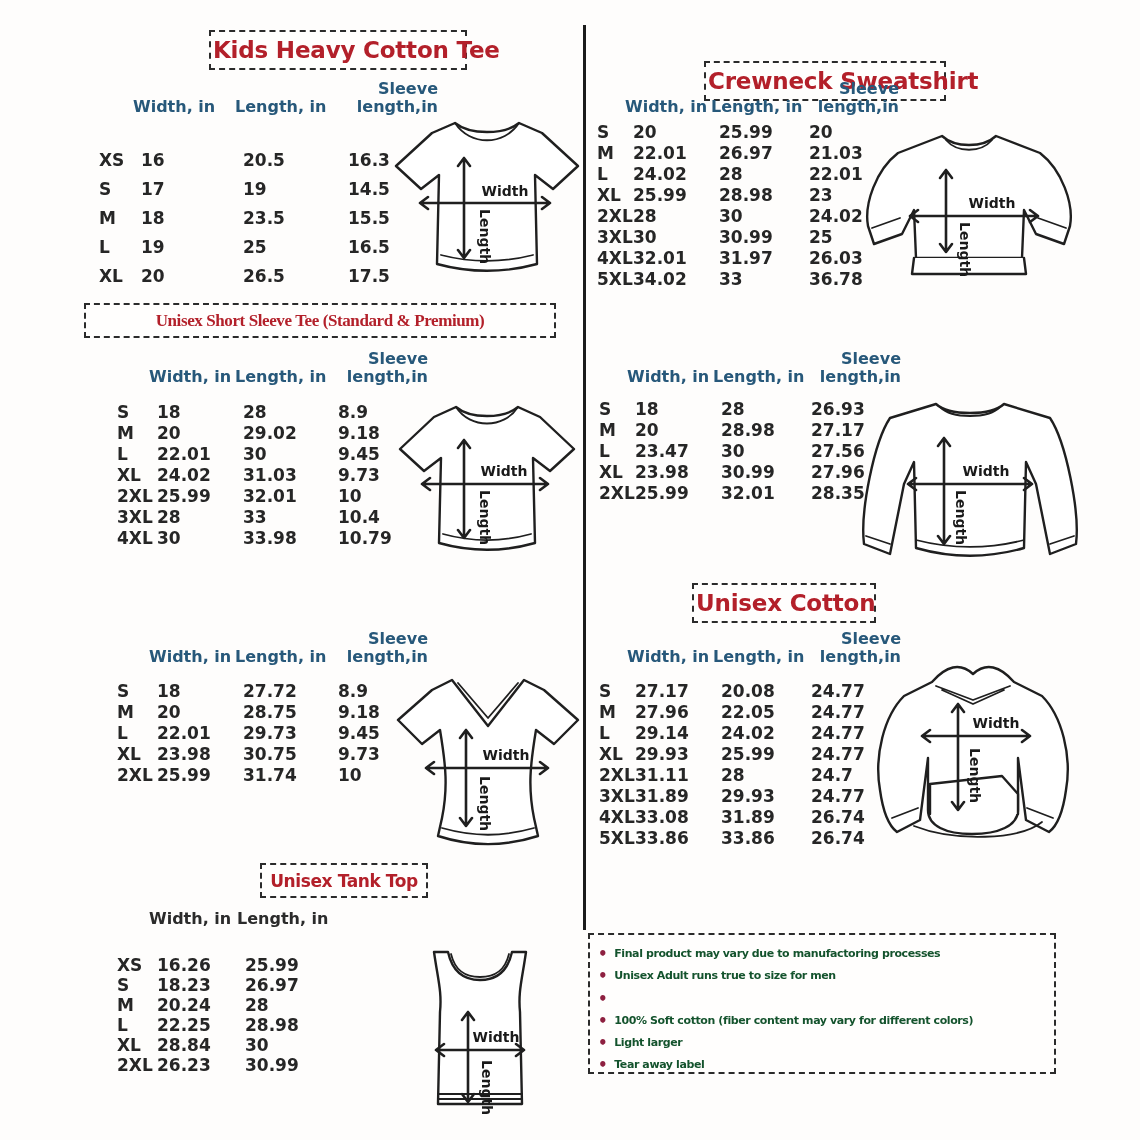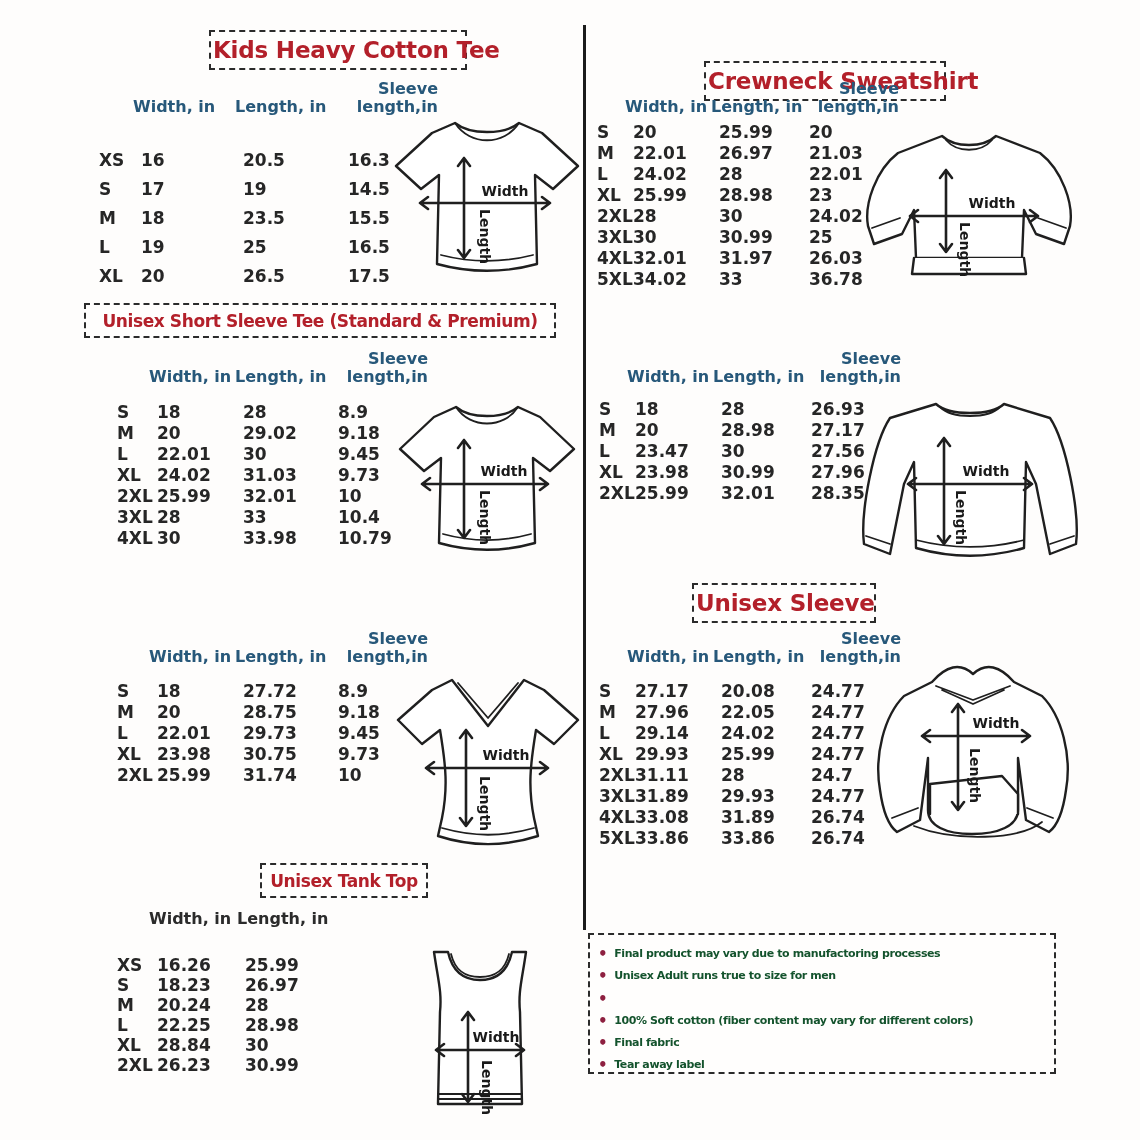--- a/index.html
+++ b/index.html
@@ -48,22 +48,22 @@
 </style>
 </head>
 <body>
 
 <div id="page">
 
   <div id="divider"></div>
 
   <div class="title" style="left:209px; top:30px; width:258px;">Kids Heavy Cotton Tee</div>
   <div class="title" style="left:704px; top:30px; width:242px;margin-top:31px;">Crewneck Sweatshirt</div>
-  <div class="title small" style="left:84px; top:303px; width:472px;">Unisex Short Sleeve Tee (Standard &amp; Premium)</div>
-  <div class="title" style="left:692px; top:583px; width:184px;">Unisex Sleeve</div>
+  <div class="title small" style="left:84px; top:303px; width:472px;font-family:Liberation Serif, serif;">Unisex Short Sleeve Tee (Standard &amp; Premium)</div>
+  <div class="title" style="left:692px; top:583px; width:184px;">Unisex Cotton</div>
   <div class="title small" style="left:260px; top:863px; width:168px;">Unisex Tank Top</div>
 
   <div class="table" style="left:99px; top:80px; --cols:42px 102px 105px 85px;">
     <div class="thead mb30">
       <span class="hcell"></span>
       <span class="hcell">Width, in</span>
       <span class="hcell">Length, in</span>
       <span class="hcell h-sleeve">Sleeve
 length,in</span>
     </div>
@@ -484,21 +484,21 @@
       </div>
     <div class="note">
         <span class="bullet"></span>
       </div>
     <div class="note">
         <span class="bullet"></span>
         <span>100% Soft cotton (fiber content may vary for different colors)</span>
       </div>
     <div class="note">
         <span class="bullet"></span>
-        <span>Final fabric</span>
+        <span>Light larger</span>
       </div>
     <div class="note">
         <span class="bullet"></span>
         <span>Tear away label</span>
       </div>
   </div>
 
 </div>
 
 </body></html>

